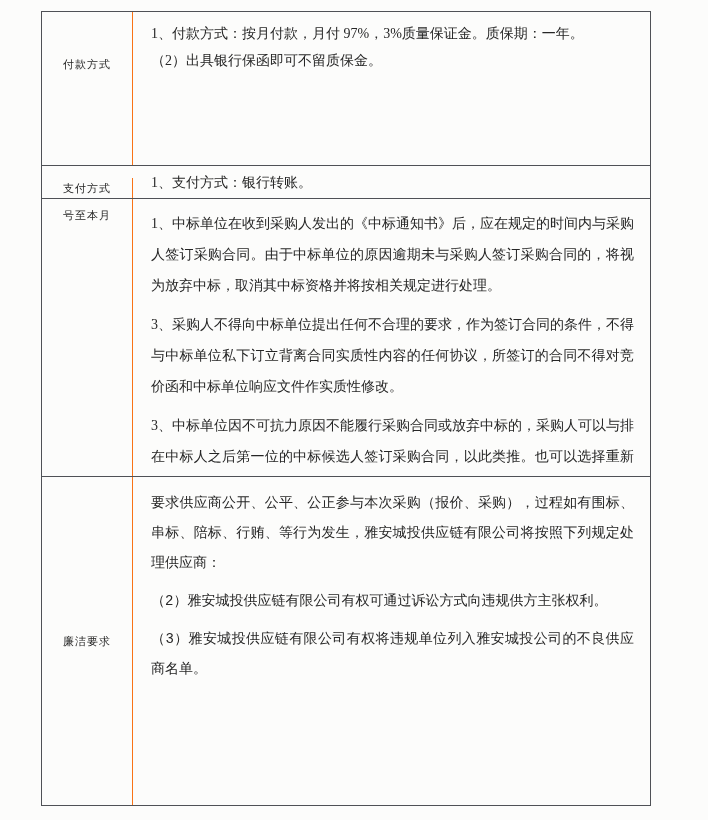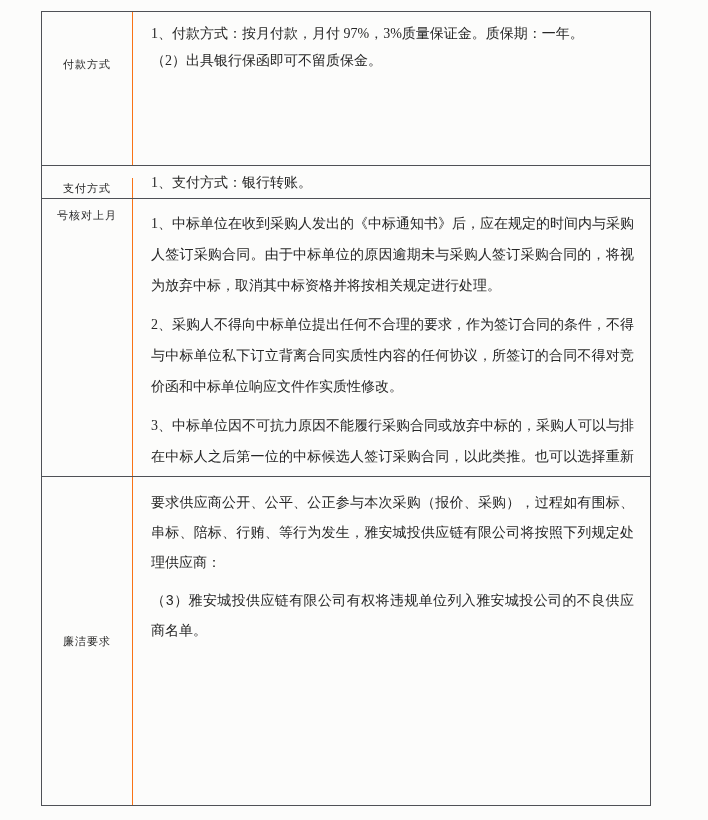--- a/index.html
+++ b/index.html
@@ -88,30 +88,31 @@
     </div>
 
     <div class="trow row-transfer">
       <div class="label-cell">支付方式</div>
       <div class="content-cell">
           <p>1、支付方式：银行转账。</p>
         </div>
     </div>
 
     <div class="trow row-contract">
-      <div class="label-cell">号核对上月</div>
+      <div class="label-cell">号至本月</div>
       <div class="content-cell">
           <p>1、中标单位在收到采购人发出的《中标通知书》后，应在规定的时间内与采购人签订采购合同。由于中标单位的原因逾期未与采购人签订采购合同的，将视为放弃中标，取消其中标资格并将按相关规定进行处理。</p>
-          <p>2、采购人不得向中标单位提出任何不合理的要求，作为签订合同的条件，不得与中标单位私下订立背离合同实质性内容的任何协议，所签订的合同不得对竞价函和中标单位响应文件作实质性修改。</p>
+          <p>3、采购人不得向中标单位提出任何不合理的要求，作为签订合同的条件，不得与中标单位私下订立背离合同实质性内容的任何协议，所签订的合同不得对竞价函和中标单位响应文件作实质性修改。</p>
           <p>3、中标单位因不可抗力原因不能履行采购合同或放弃中标的，采购人可以与排在中标人之后第一位的中标候选人签订采购合同，以此类推。也可以选择重新采购。</p>
         </div>
     </div>
 
     <div class="trow row-integrity">
       <div class="label-cell">廉洁要求</div>
       <div class="content-cell">
           <p>要求供应商公开、公平、公正参与本次采购（报价、采购），过程如有围标、串标、陪标、行贿、等行为发生，雅安城投供应链有限公司将按照下列规定处理供应商：</p>
+          <p>（2）雅安城投供应链有限公司有权可通过诉讼方式向违规供方主张权利。</p>
           <p>（3）雅安城投供应链有限公司有权将违规单位列入雅安城投公司的不良供应商名单。</p>
         </div>
     </div>
 
   </div>
 </div>
 
 </body></html>

